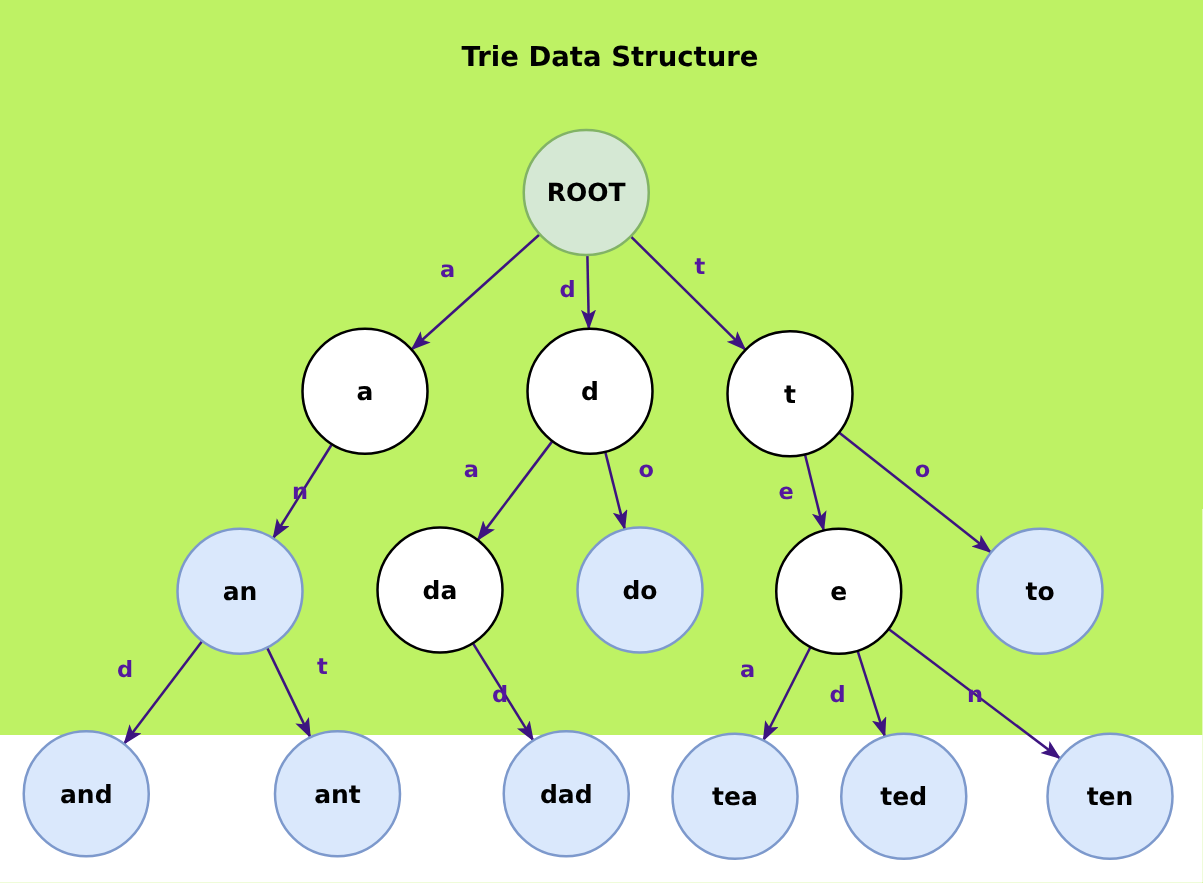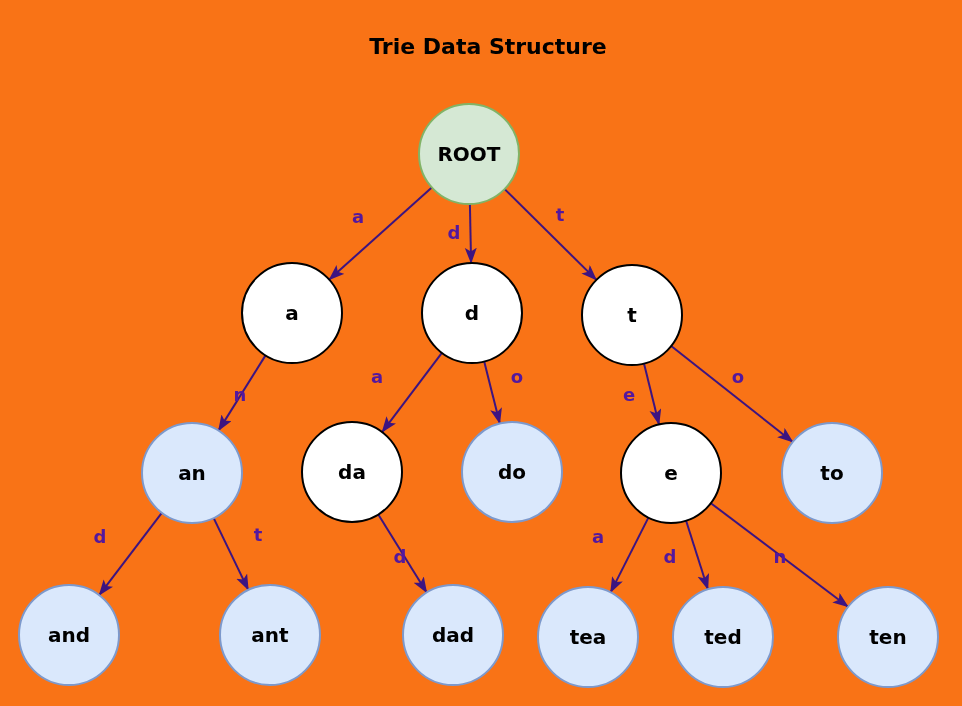--- a/index.html
+++ b/index.html
@@ -7,22 +7,22 @@
     padding: 0;
     background: #ffffff;
     width: 962px;
     height: 706px;
     overflow: hidden;
     font-family: "DejaVu Sans", sans-serif;
   }
   .canvas {
     position: relative;
     width: 962px;
-    height: 706px;
-    background: #f97316;
+    height: 588px;
+    background: #bef264;
     text-decoration: underline;
   }
   svg { display: block; }
   svg text {
     font-family: "DejaVu Sans", sans-serif;
     font-weight: bold;
   }
   .title-text {
     font-size: 22px;
     text-anchor: middle;

